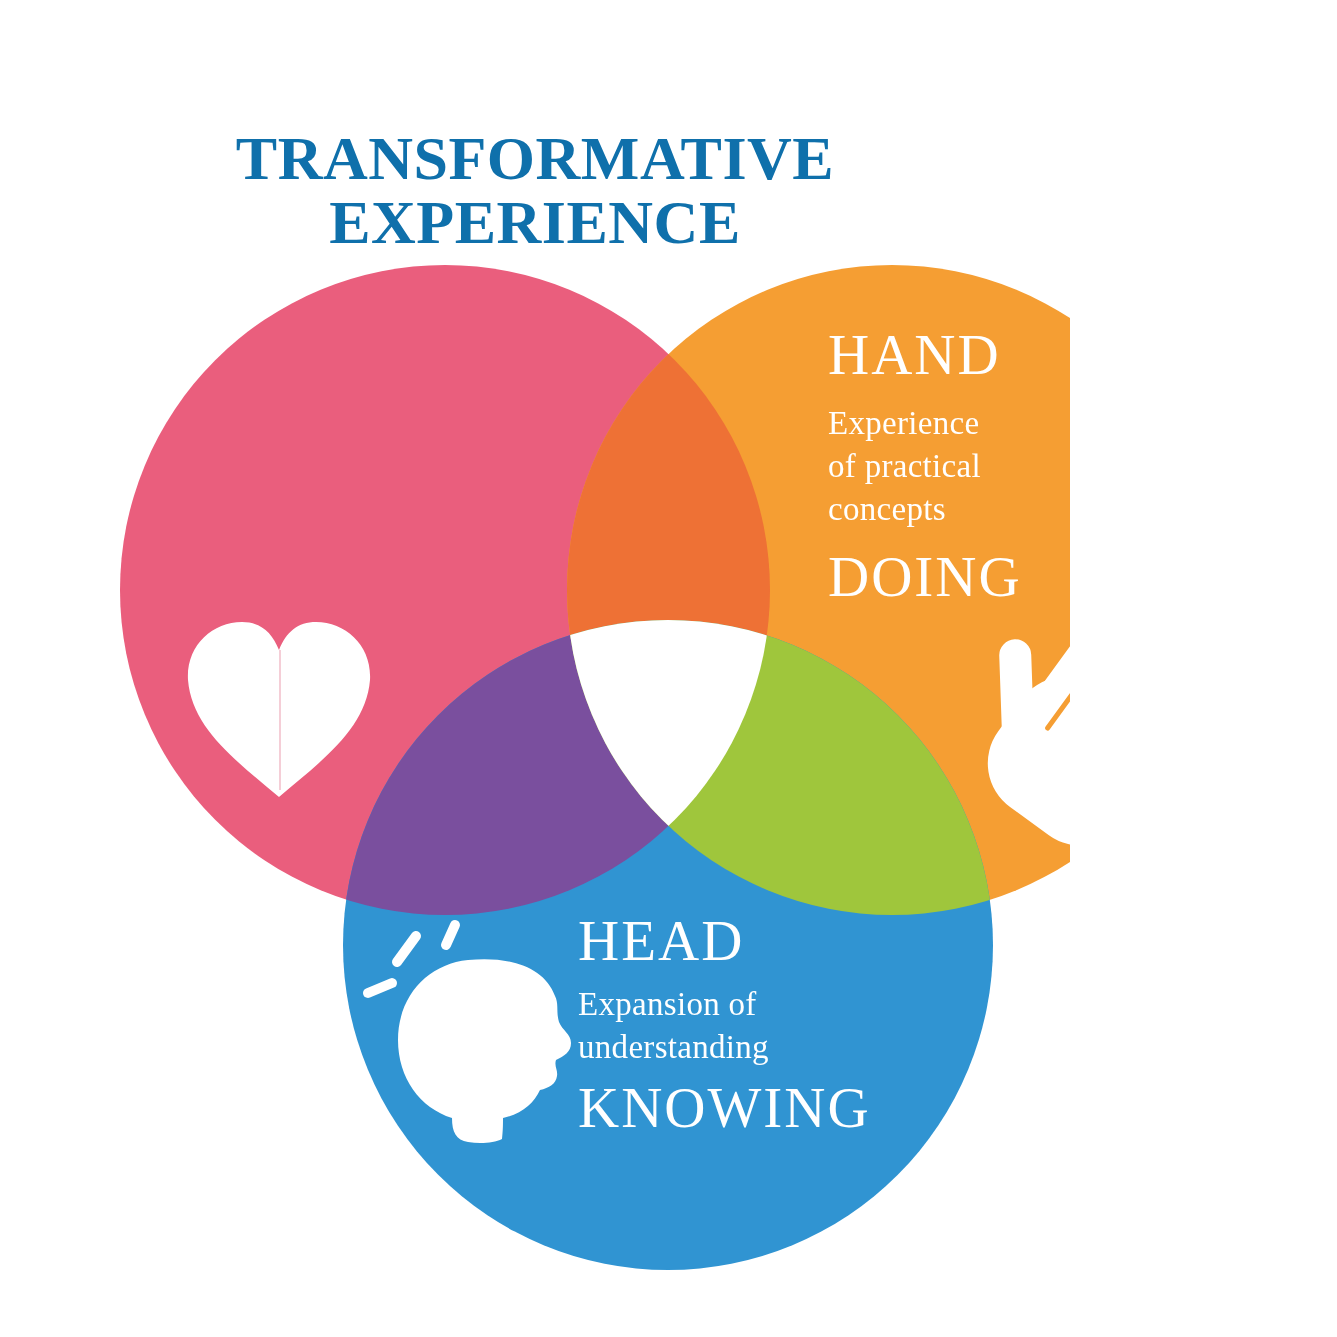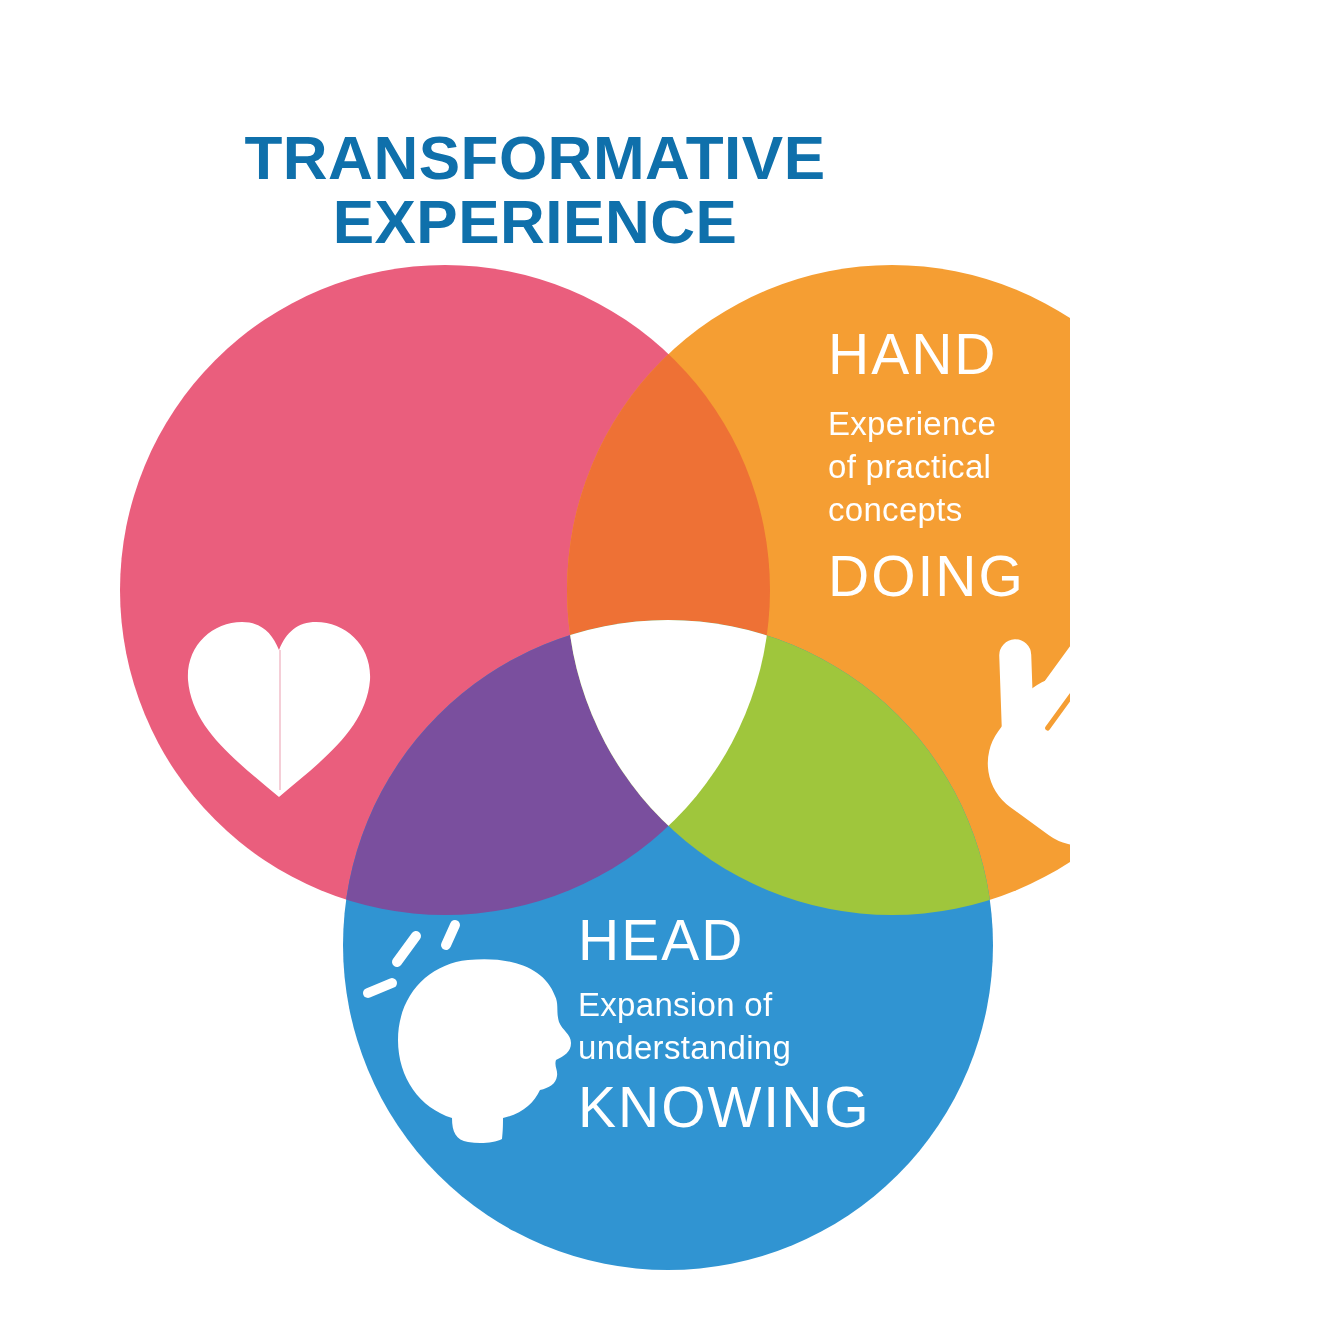--- a/index.html
+++ b/index.html
@@ -1,18 +1,18 @@
 <!DOCTYPE html>
 <html><head>
 <meta charset="utf-8">
 <style>
   html,body { margin:0; padding:0; background:#ffffff; }
   .stage {
     position:relative; width:1070px; height:1337px; background:#ffffff;
-    font-family:Liberation Sans, sans-serif; overflow:hidden;
+    font-family:Liberation Serif, serif; overflow:hidden;
   }
   .title {
     position:absolute; top:126px; left:0; width:100%;
     text-align:center; font-weight:800; font-size:62px; line-height:64px;
     letter-spacing:0.5px; color:#0F70AB;
   }
   svg.venn { position:absolute; left:0; top:0; }
   .label { position:absolute; color:#ffffff; }
   .label .heading { font-size:57px; line-height:1; letter-spacing:2px; font-weight:400; }
   .label .desc { font-size:33px; line-height:43px; margin-top:19px; letter-spacing:0.3px; }

